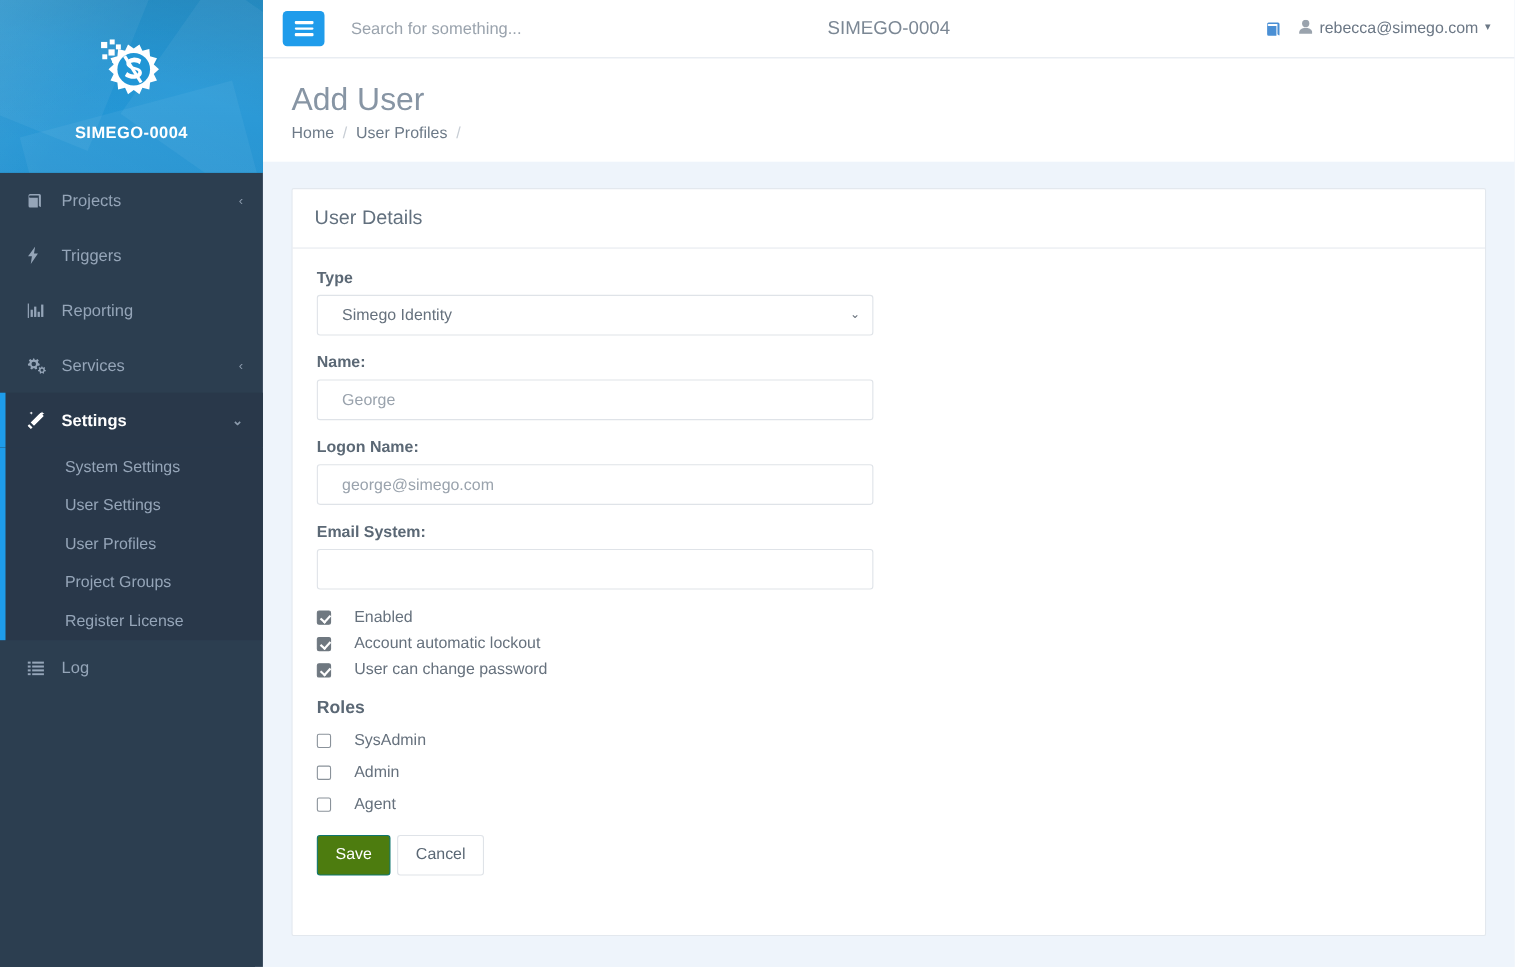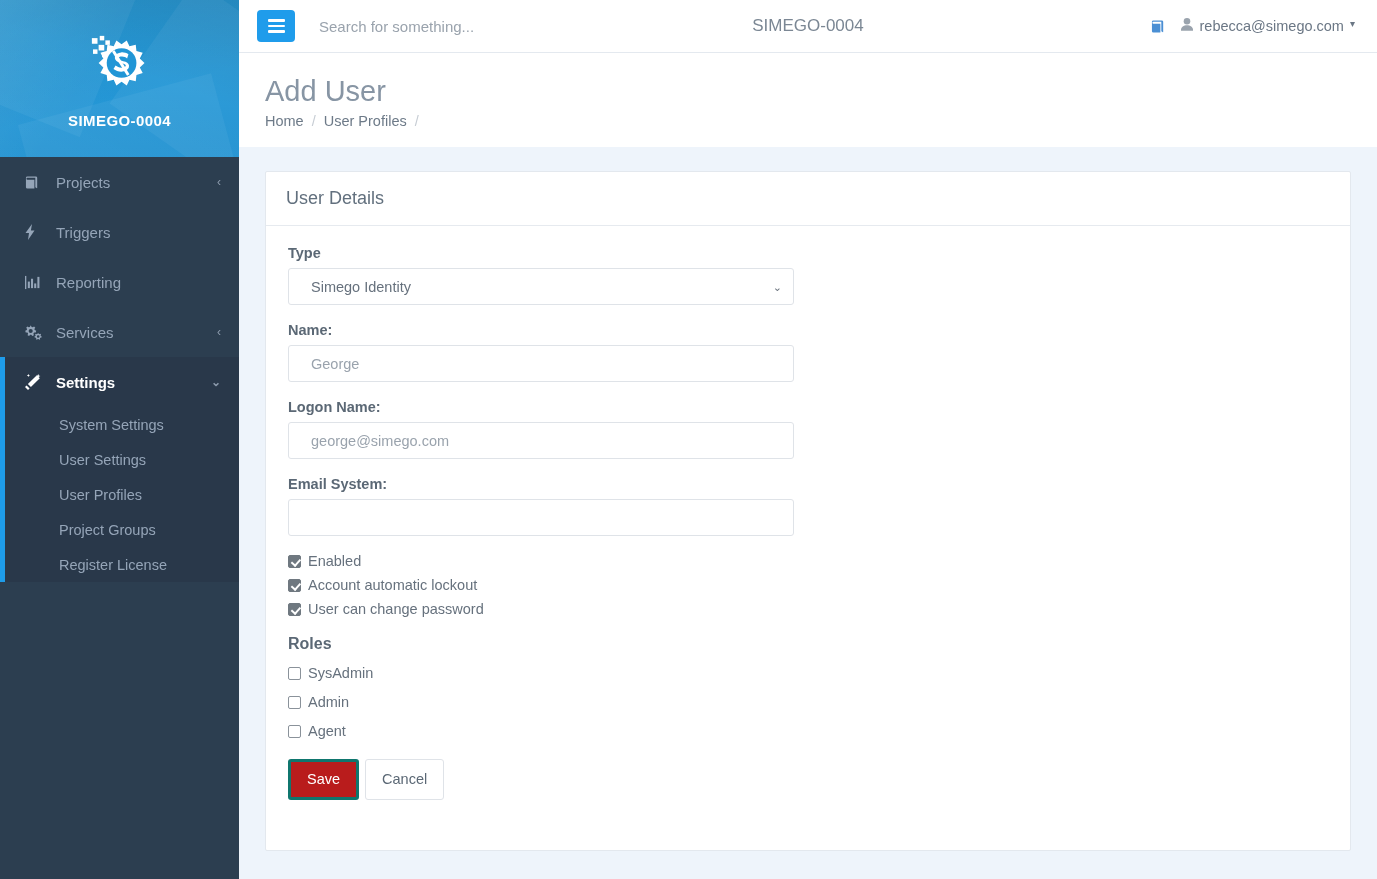--- a/index.html
+++ b/index.html
@@ -247,21 +247,21 @@
     transform: translateY(-50%);
     pointer-events: none;
     color: #6a737d;
     font-size: 11px;
     line-height: 1;
   }
 
   .checkbox-row {
     display: flex;
     align-items: center;
-    gap: 7px;
+    gap: 21px;
     margin-bottom: 8px;
     font-size: 14.5px;
     color: #66717d;
     cursor: pointer;
   }
   .cbox {
     width: 13px; height: 13px;
     border: 1px solid #8a929a;
     border-radius: 2px;
     background: #fff;
@@ -289,21 +289,21 @@
 
   .btn-row { display: flex; gap: 6px; margin-top: 20px; }
   .btn {
     font-size: 14.5px;
     padding: 8px 16px;
     border-radius: 3px;
     cursor: pointer;
     font-family: "Liberation Sans", sans-serif;
     line-height: 1.3;
   }
-  .btn-primary { background: #b91c1c; border: 3px solid #0f766e; color: #fff; }
+  .btn-primary { background: #4d7c0f; border: 1px solid #0f766e; color: #fff; }
   .btn-default { background: #fff; border: 1px solid #dfe3e8; color: #5b6875; }
 </style>
 </head>
 <body>
 
 <div class="app">
 
   <aside class="sidebar">
 
     <div class="brand">
@@ -396,20 +396,37 @@
         <span>User Profiles</span>
       </li>
       <li class="submenu-item">
         <span>Project Groups</span>
       </li>
       <li class="submenu-item">
         <span>Register License</span>
       </li>
     </ul>
 
+    <ul class="nav">
+      <li class="nav-item">
+        <span class="nav-icon">
+          <svg width="15" height="13" viewBox="0 0 16 14" fill="currentColor">
+              <rect x="0" y="0.5" width="3" height="2"></rect>
+              <rect x="4.5" y="0.5" width="11.5" height="2"></rect>
+              <rect x="0" y="4.3" width="3" height="2"></rect>
+              <rect x="4.5" y="4.3" width="11.5" height="2"></rect>
+              <rect x="0" y="8.1" width="3" height="2"></rect>
+              <rect x="4.5" y="8.1" width="11.5" height="2"></rect>
+              <rect x="0" y="11.9" width="3" height="2"></rect>
+              <rect x="4.5" y="11.9" width="11.5" height="2"></rect>
+            </svg>
+        </span>
+        <span class="nav-label">Log</span>
+      </li>
+    </ul>
   </aside>
 
   <div class="main">
 
     <header class="topbar">
       <button class="menu-toggle">
         <span></span>
         <span></span>
         <span></span>
       </button>

